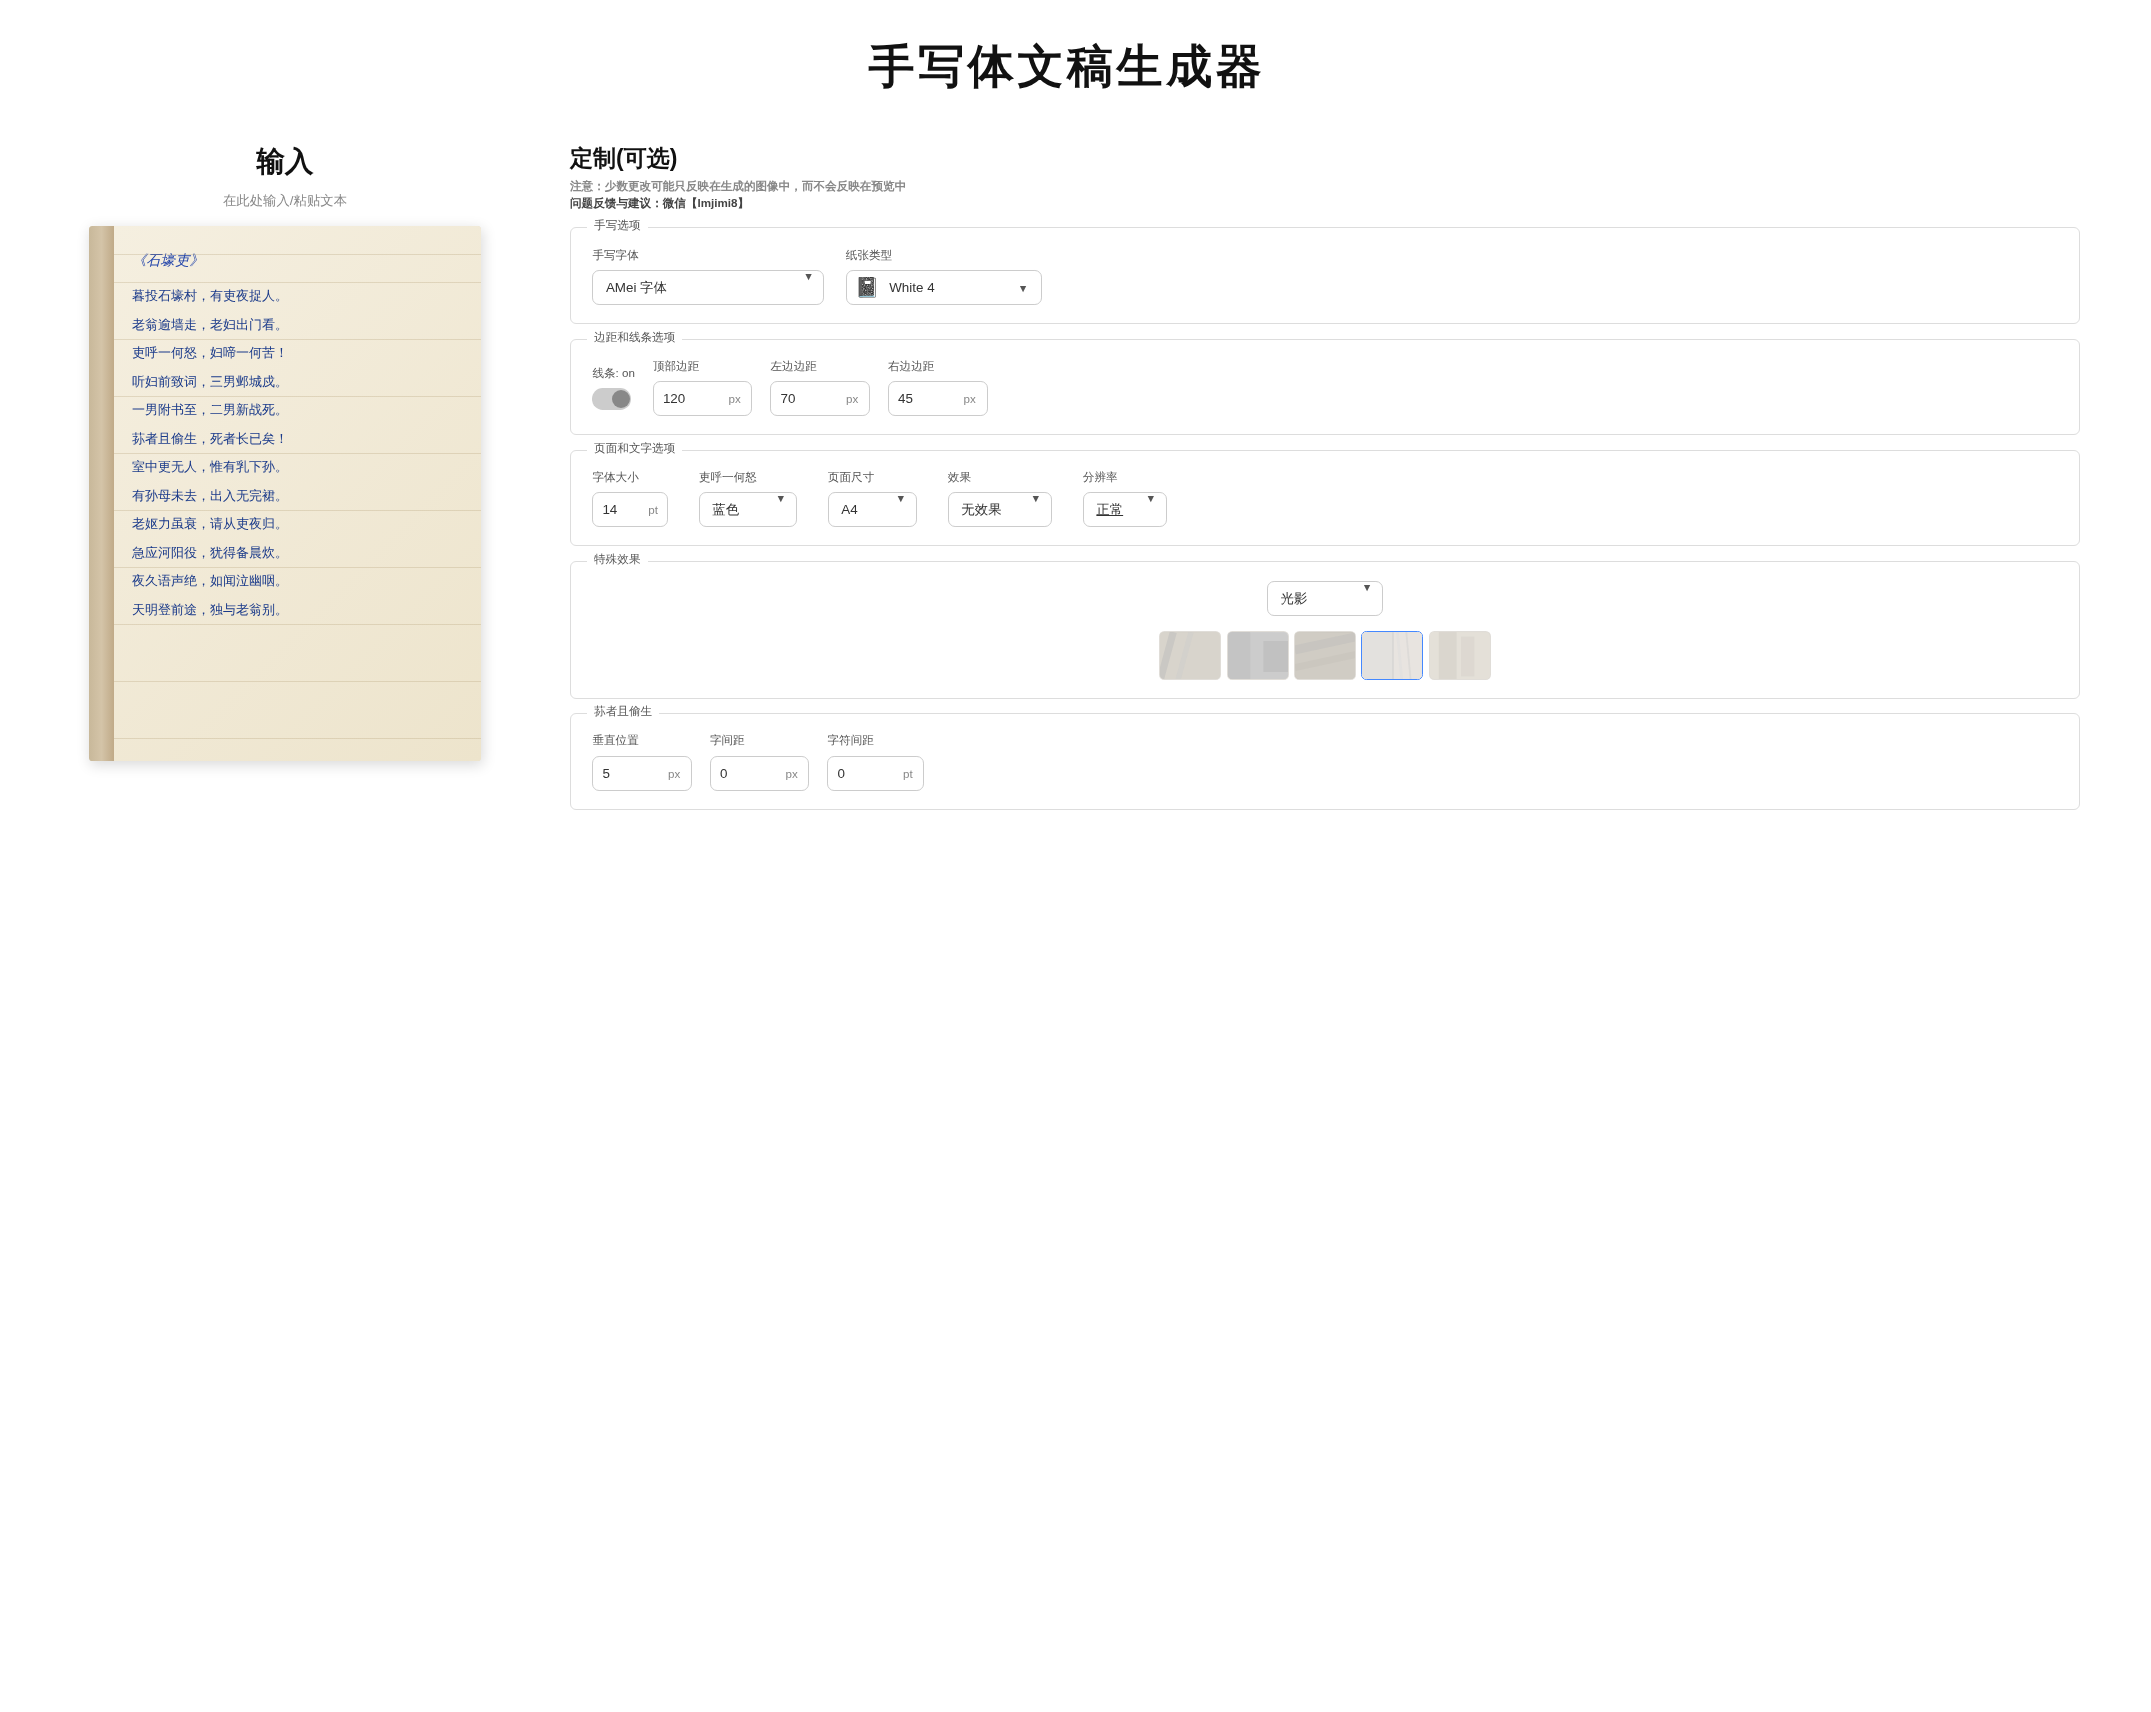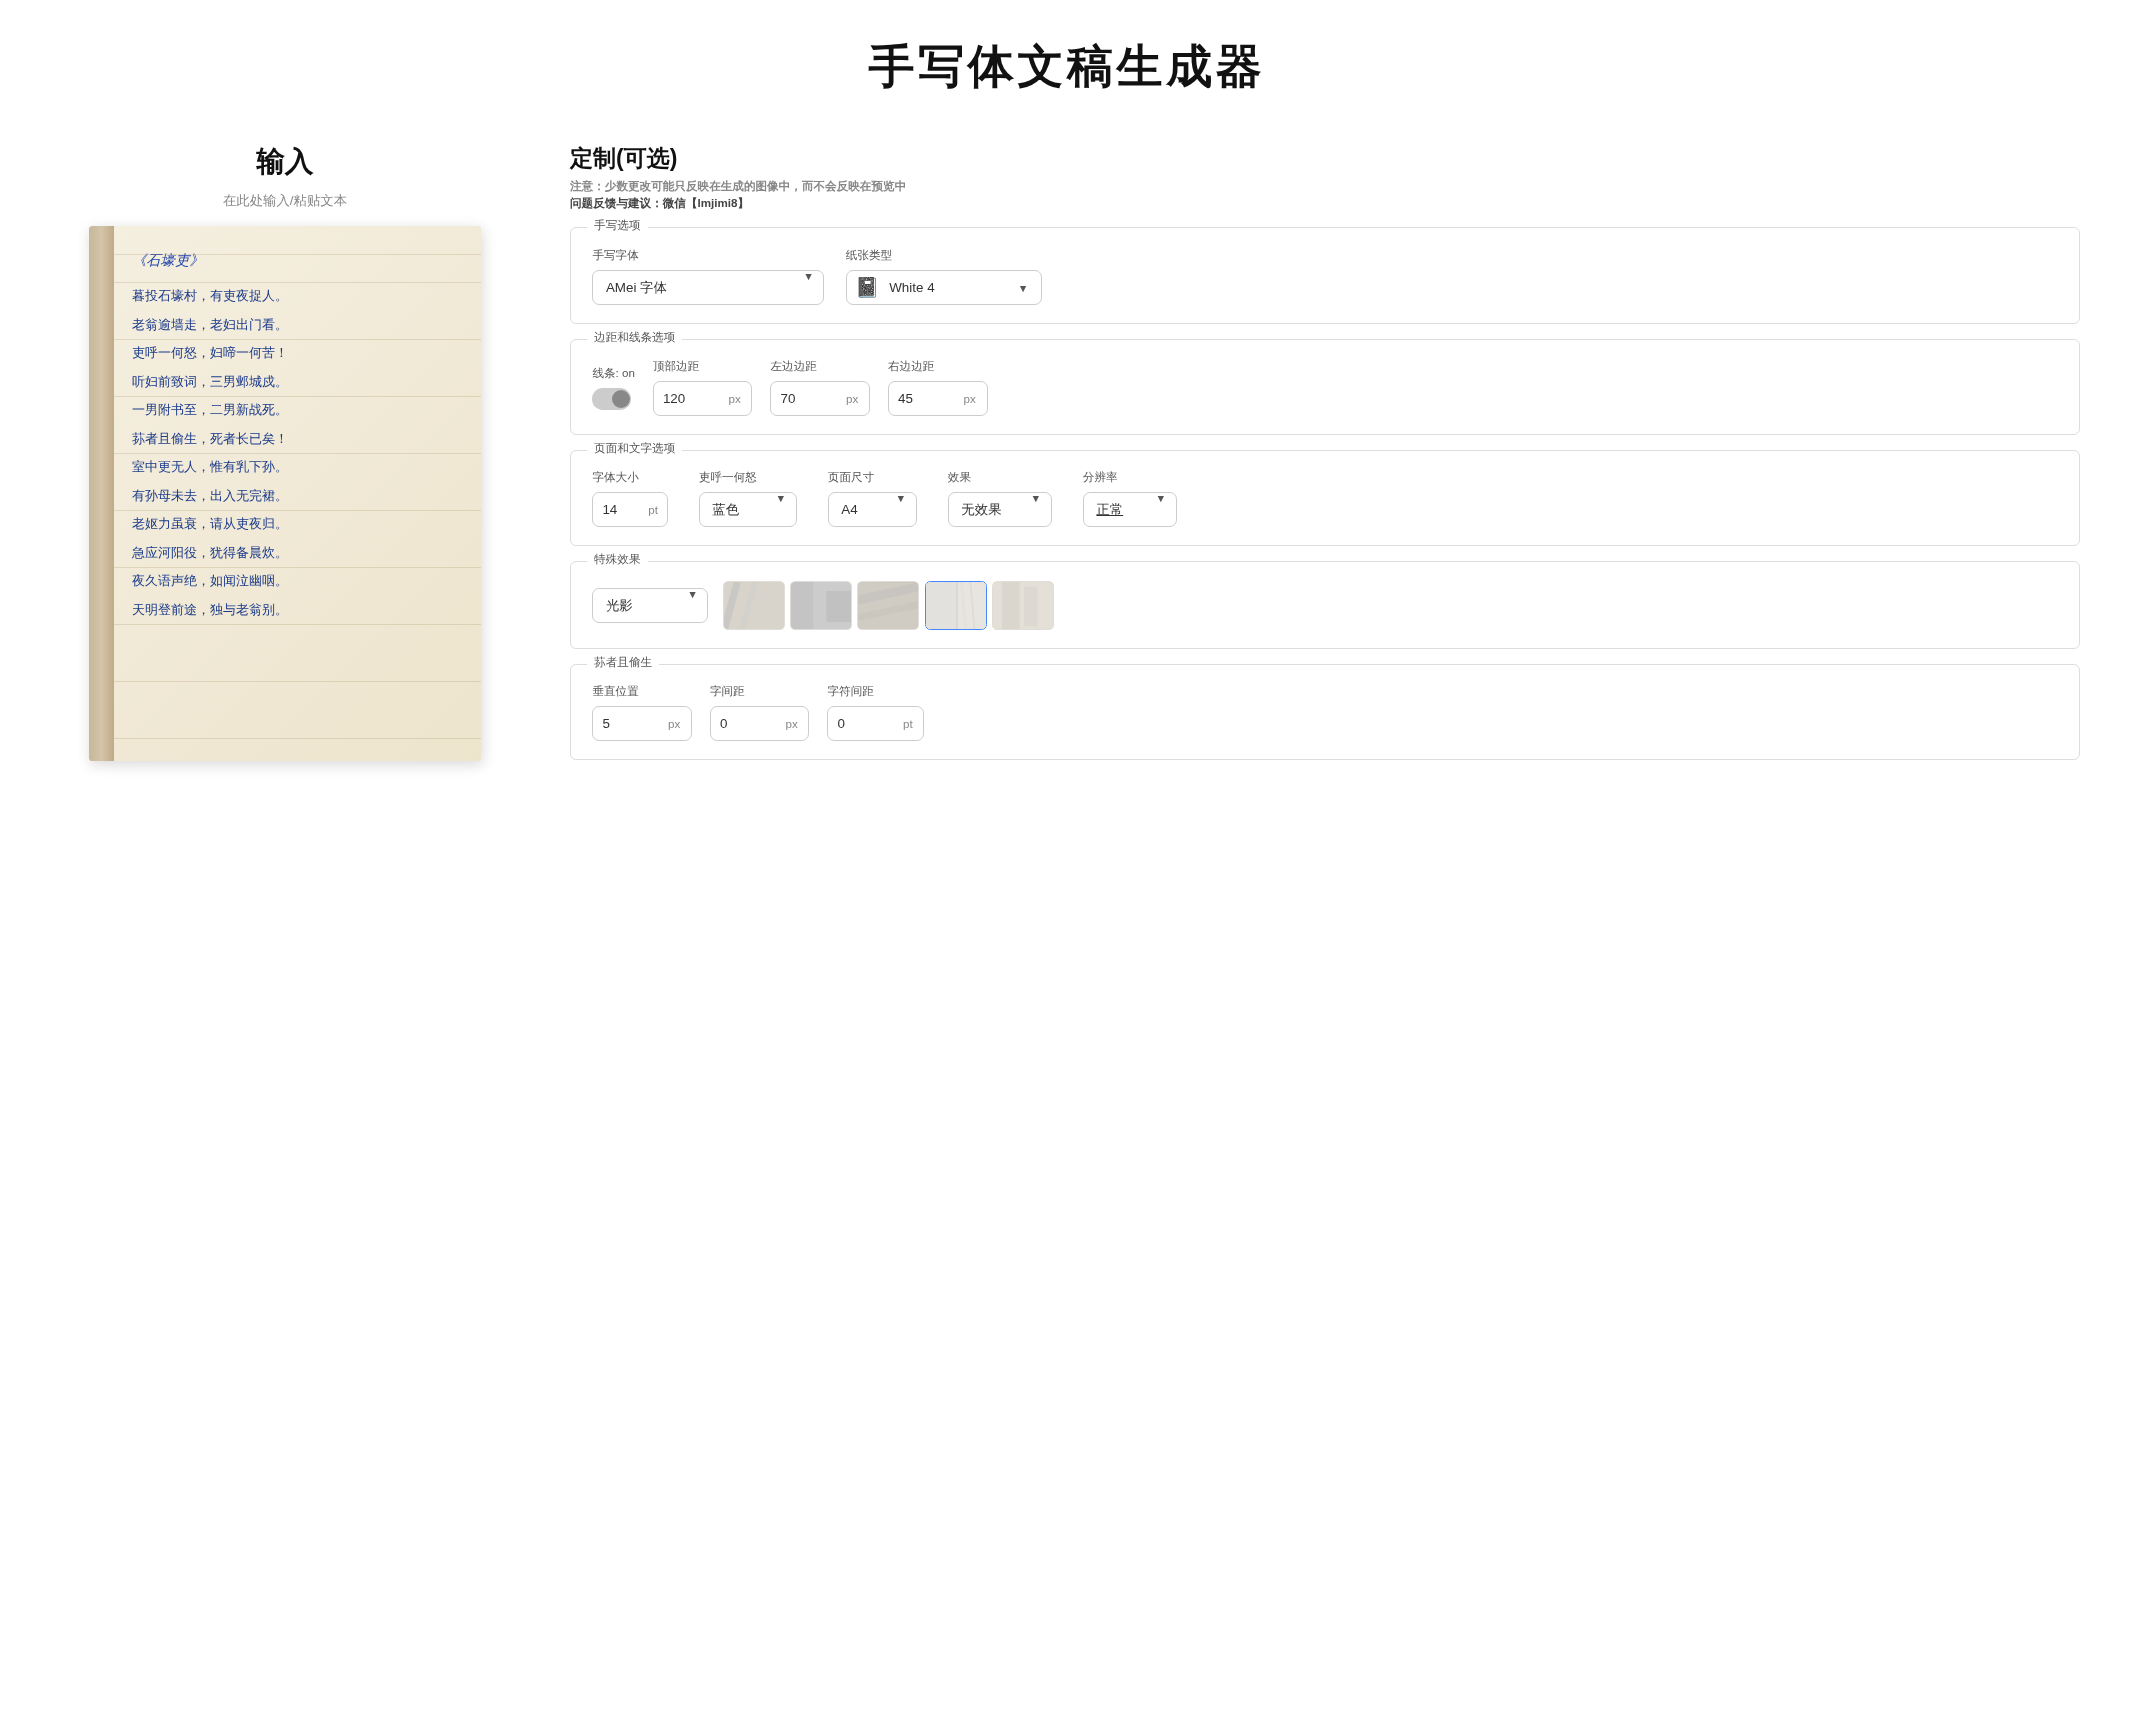--- a/index.html
+++ b/index.html
@@ -323,20 +323,21 @@
 
     .pt-unit {
       padding: 9px 9px 9px 1.8px;
       font-size: 11.6px;
       color: #888;
     }
 
     
     .effects-row {
       display: flex;
+      flex-direction: column;
       gap: 14.3px;
       align-items: center;
     }
 
     .effect-thumbnails {
       display: flex;
       flex-direction: row;
       gap: 5.3px;
     }
 
@@ -529,21 +530,21 @@
               <option>无效果</option>
               <option>光影</option>
             </select>
             <span class="select-arrow">▼</span>
           </div>
         </div>
 
         <div class="form-group">
           <span class="form-label">分辨率</span>
           <div class="select-wrapper">
-            <select class="select-control" style="width:94px;text-decoration:underline;">
+            <select class="select-control" style="width:84px;text-decoration:underline;">
               <option>正常</option>
               <option>高清</option>
             </select>
             <span class="select-arrow">▼</span>
           </div>
         </div>
       </div>
     </div>
 
     <div class="section-card">

